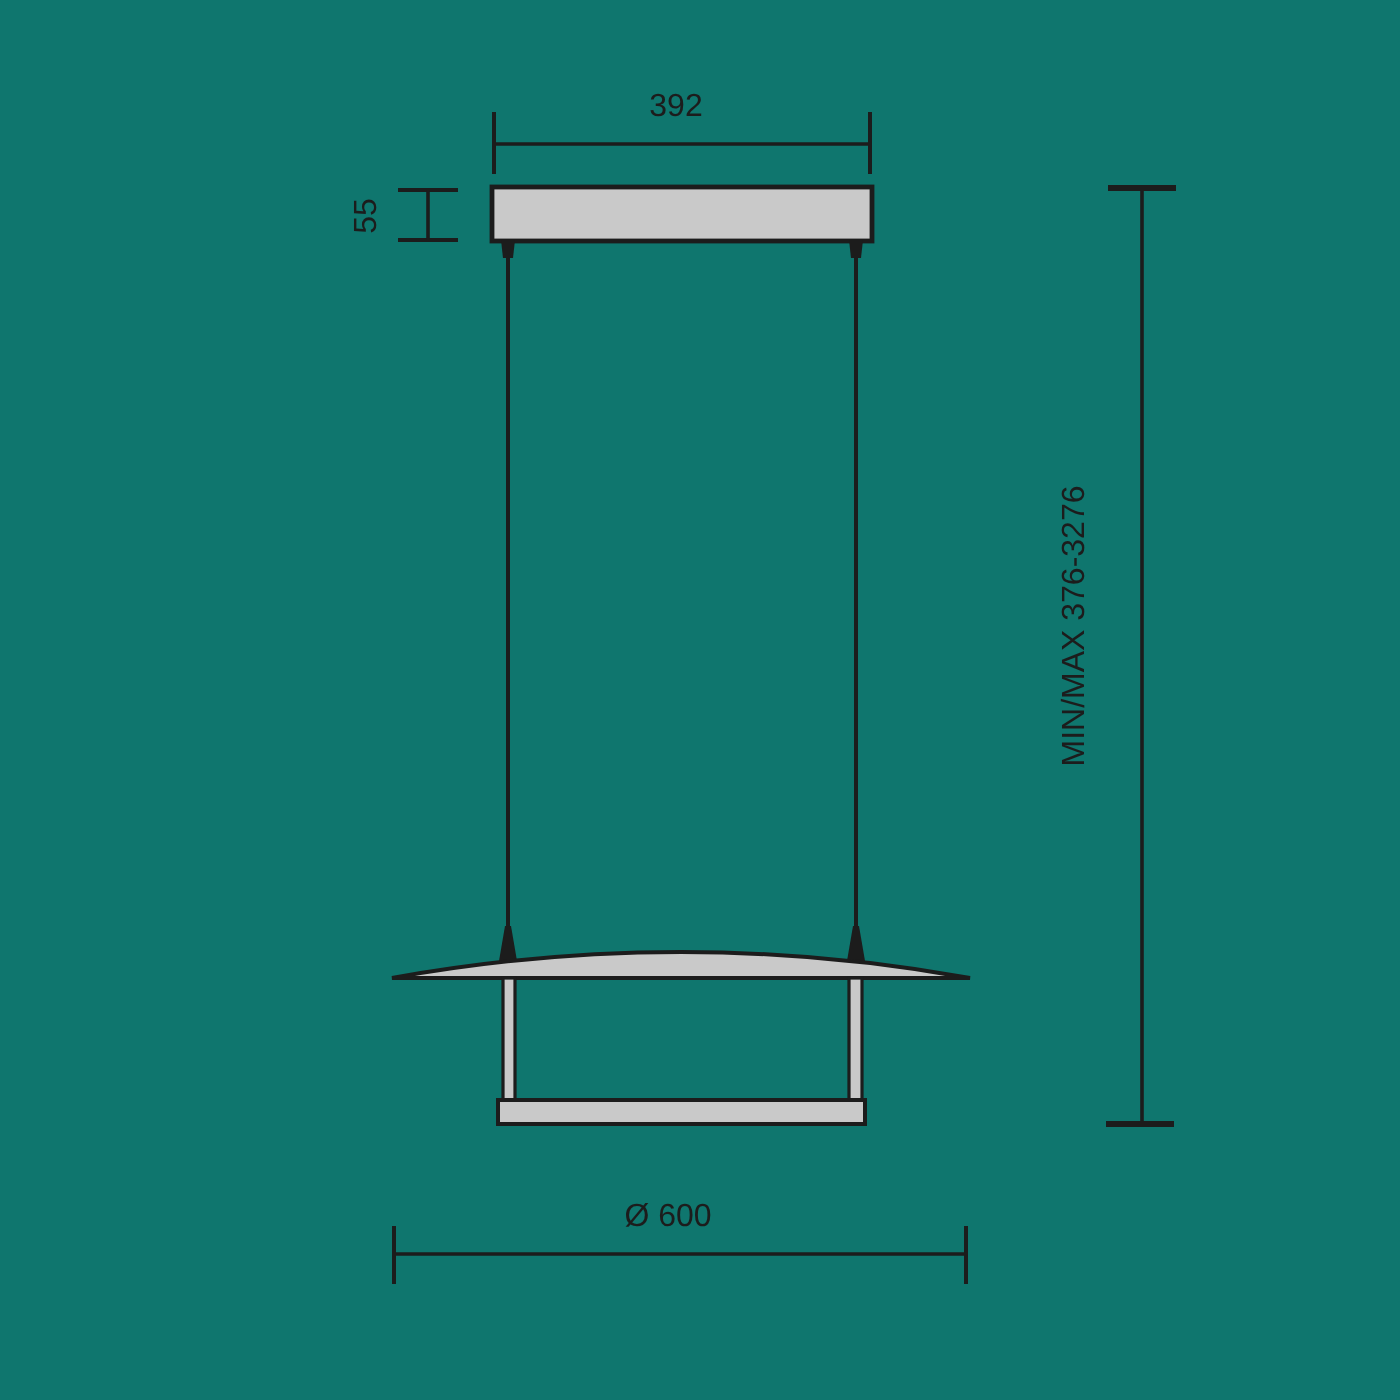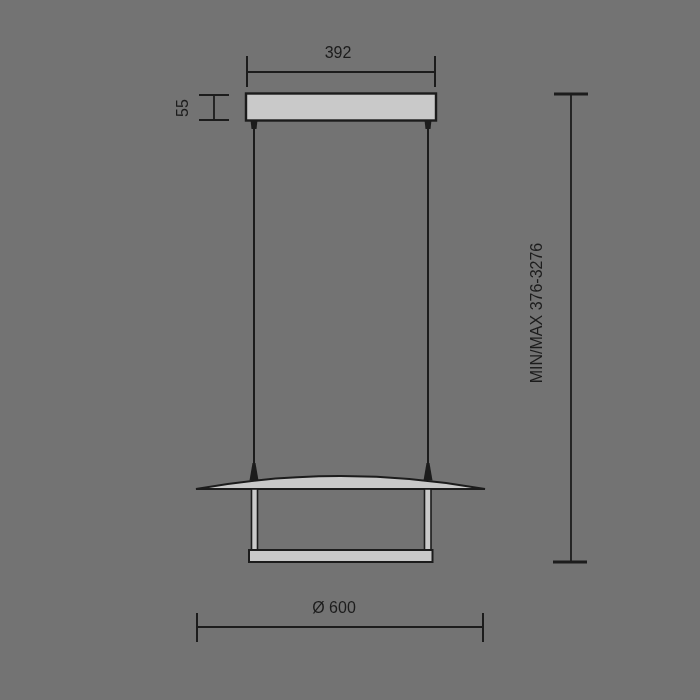--- a/index.html
+++ b/index.html
@@ -9,21 +9,21 @@
   body {
     width: 700px;
     height: 700px;
     background: #c9c9c9;
     overflow: hidden;
   }
   .canvas {
     position: relative;
     width: 700px;
     height: 700px;
-    background: #737373;
+    background: #0f766e;
     text-decoration: underline;
   }
   svg text {
     font-family: "Liberation Sans", sans-serif;
     font-size: 16px;
     fill: #1c1c1c;
   }
   .dline  { stroke: #1c1c1c; stroke-width: 1.8; fill: none; }
   .tick   { stroke: #1c1c1c; stroke-width: 2;   fill: none; }
   .tickb  { stroke: #1c1c1c; stroke-width: 3;   fill: none; }

